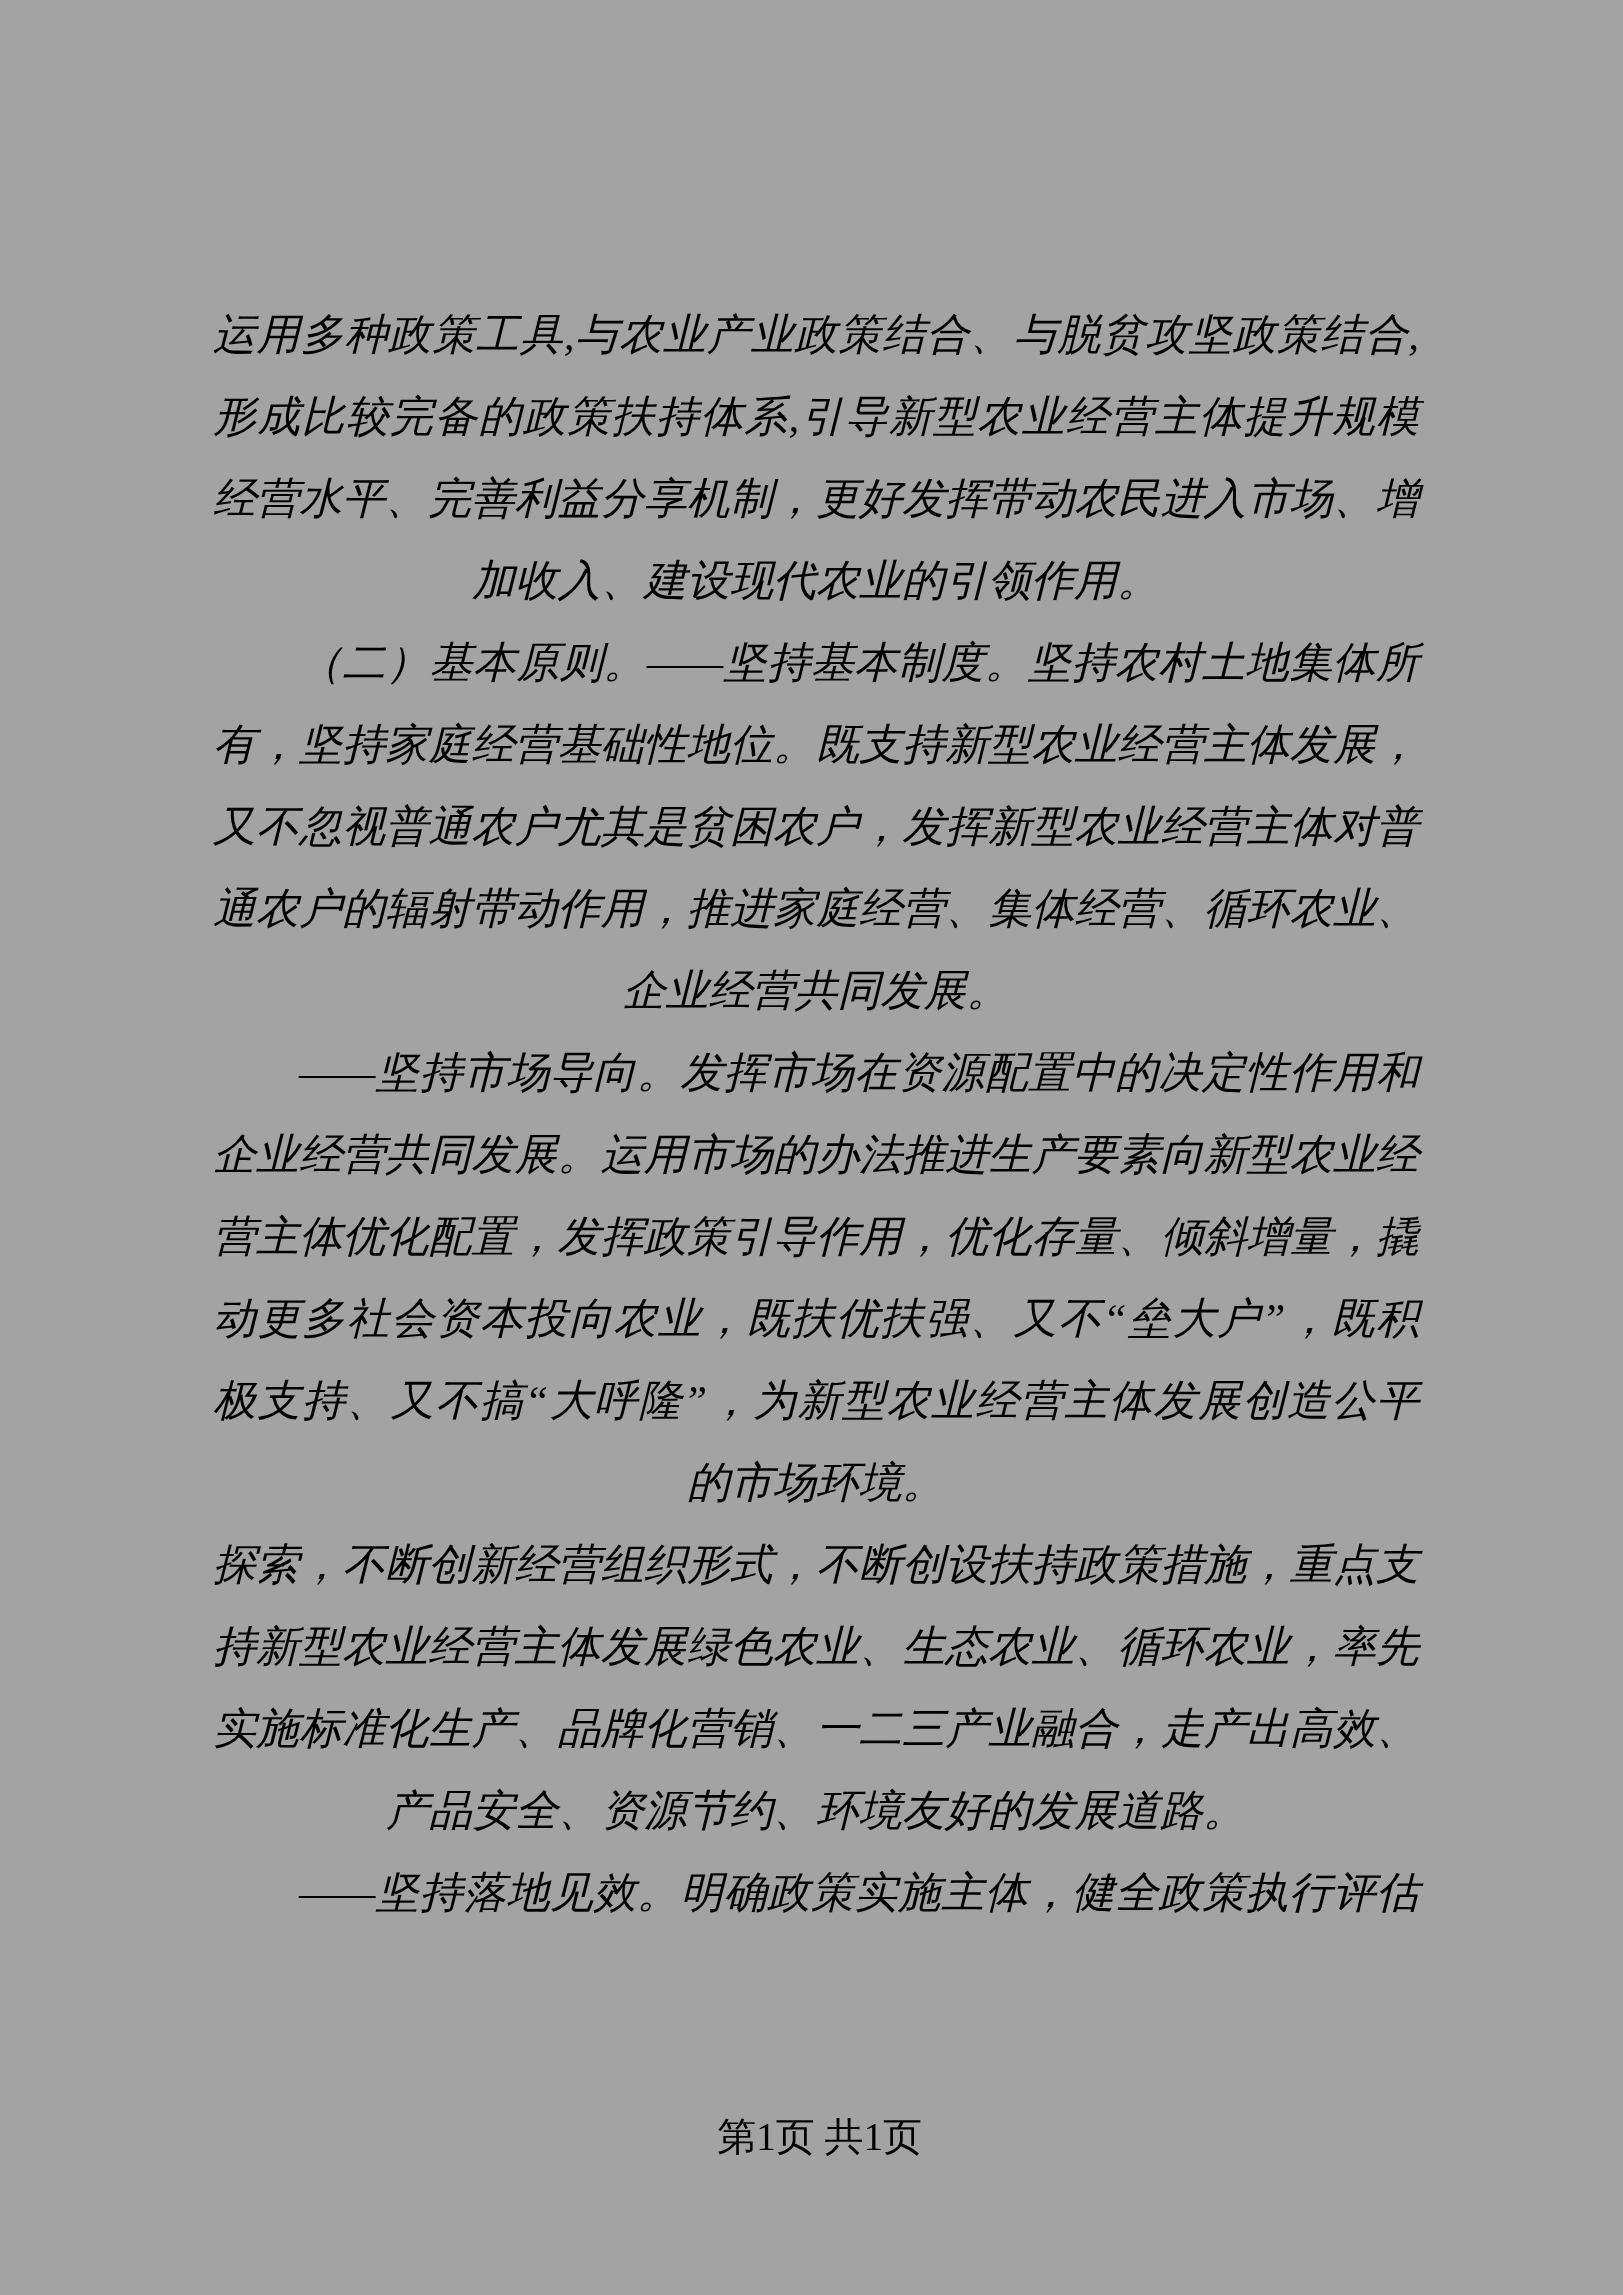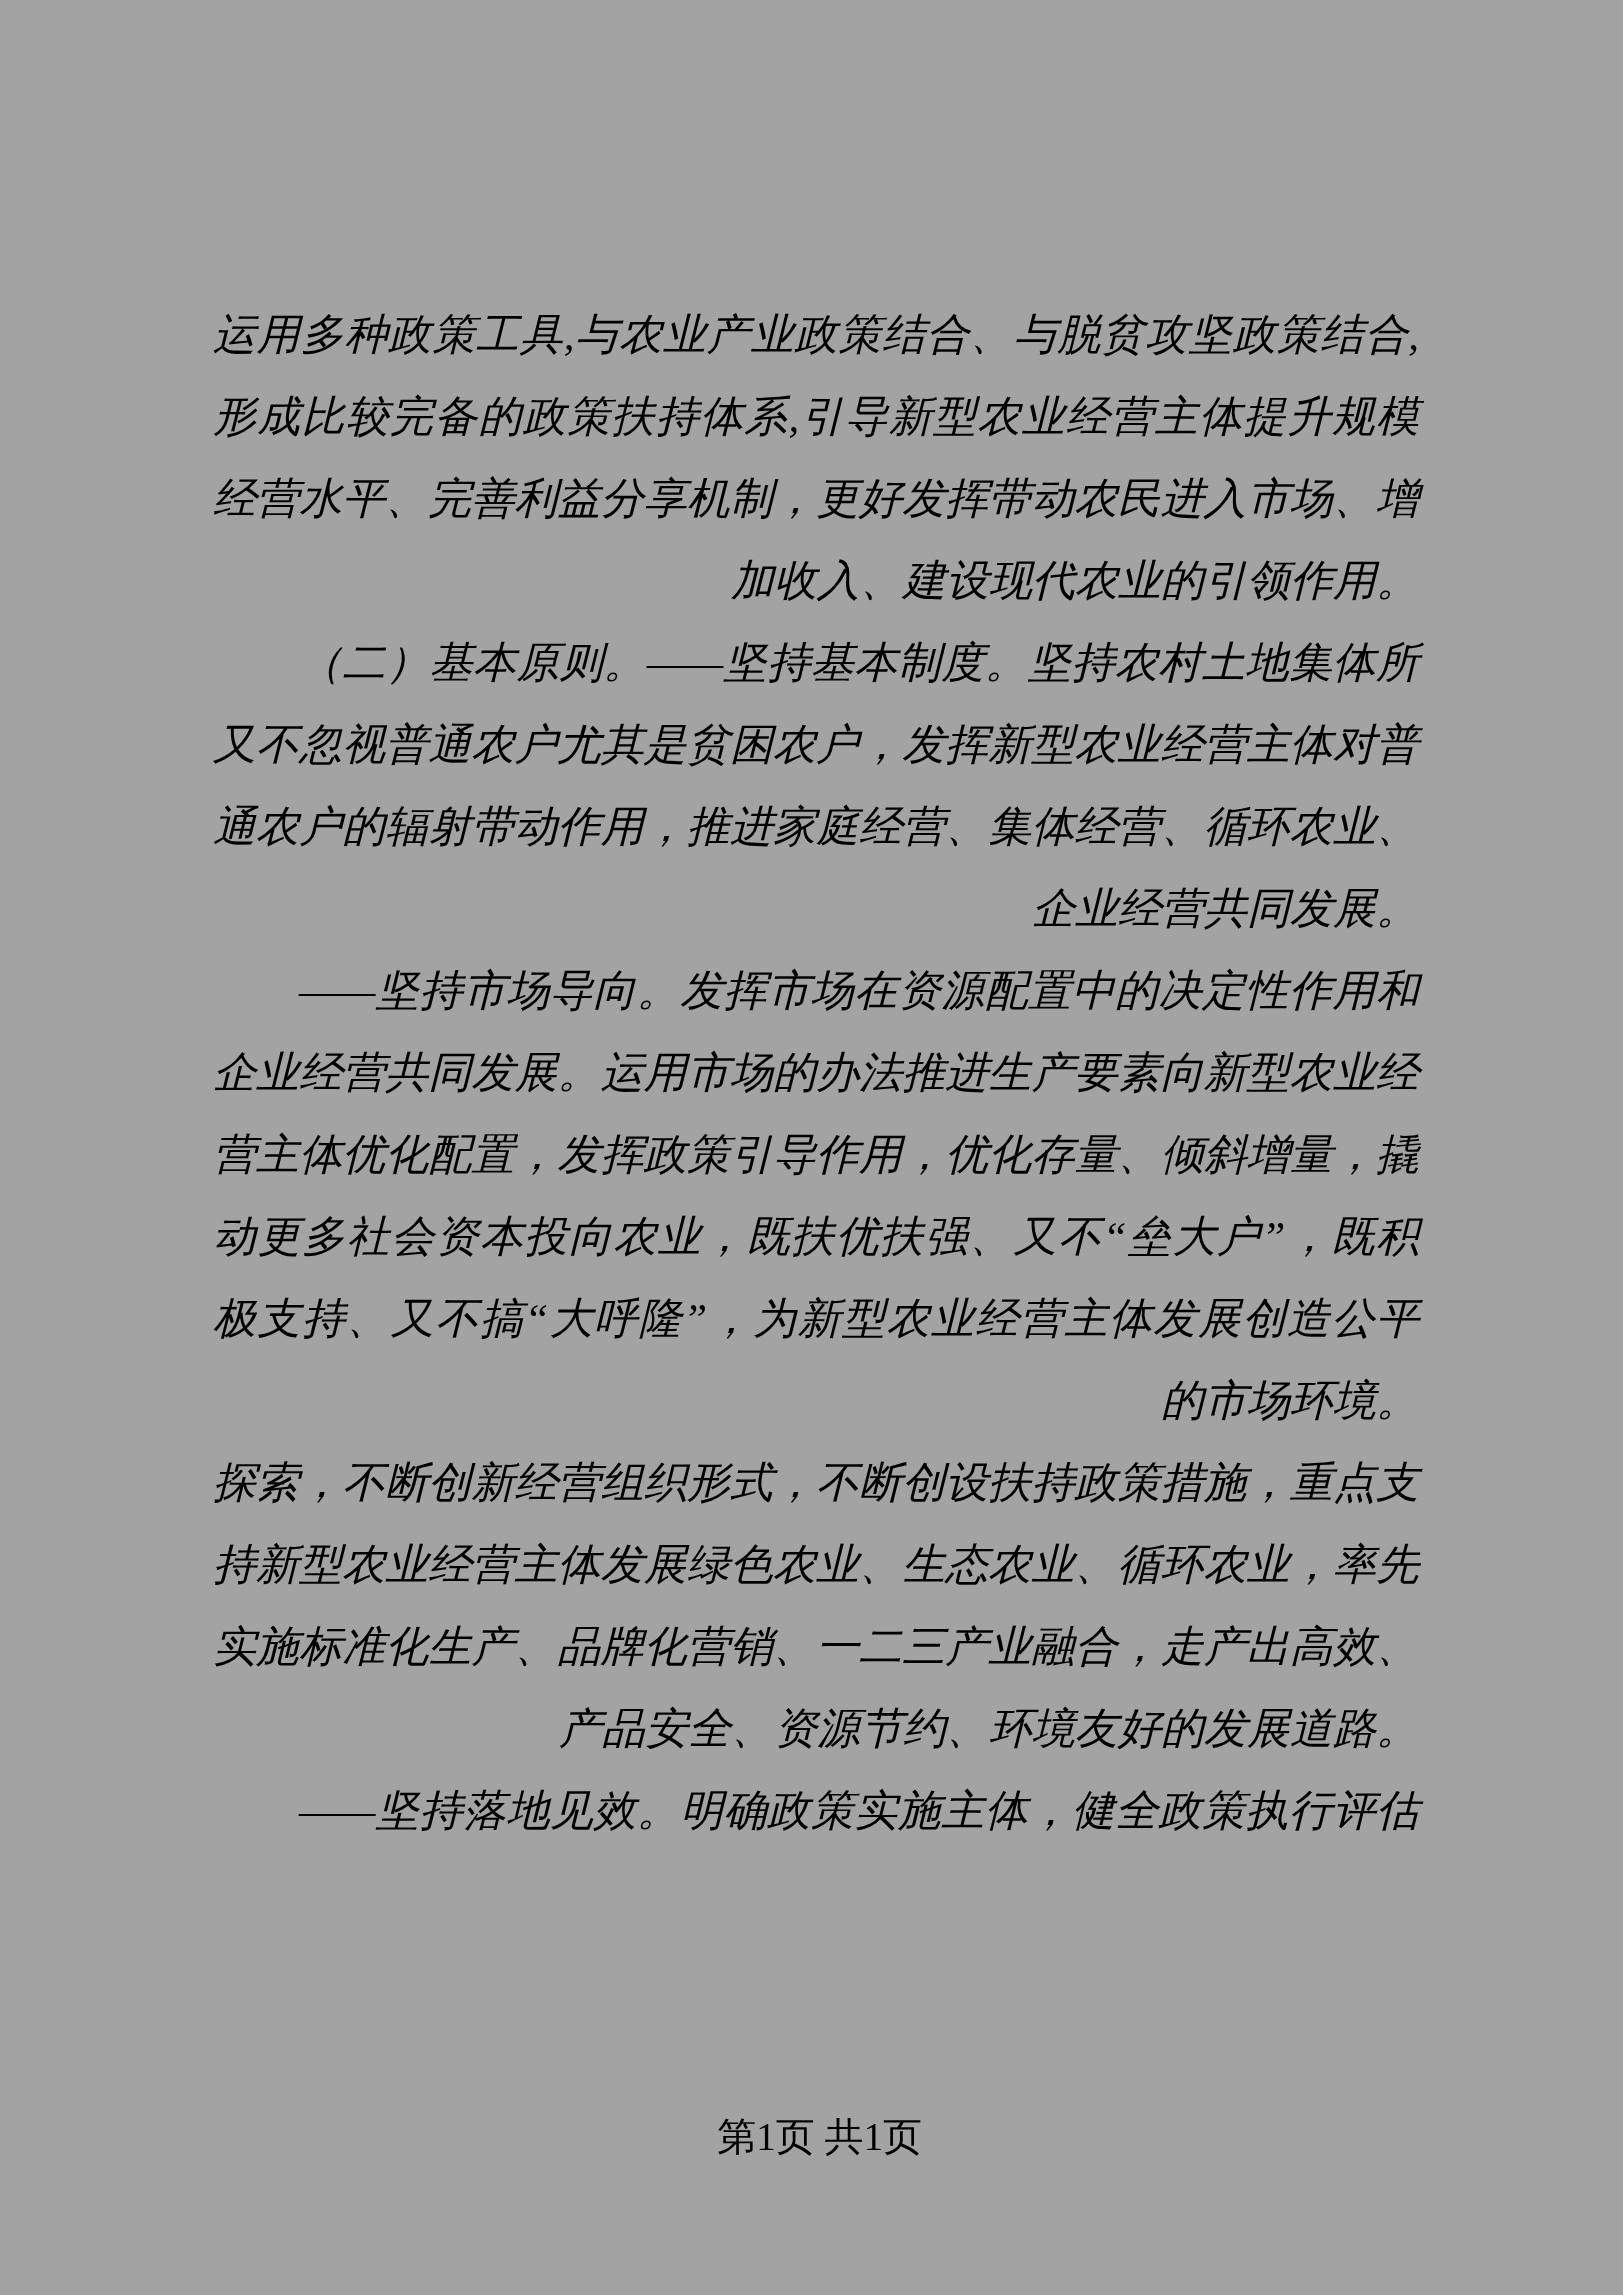--- a/index.html
+++ b/index.html
@@ -24,21 +24,21 @@
     left: 213px;
     top: 294px;
     width: 1206px;
     font-size: 43px;
     line-height: 82px;
     font-style: italic;
     color: #000000;
     font-family: "Liberation Serif", serif;
   }
   .line {
-    text-align: right;
+    text-align: center;
     word-break: keep-all;
     white-space: nowrap;
   }
   .line.justify {
     white-space: normal;
     text-align: justify;
     text-align-last: justify;
     text-justify: inter-character;
   }
   .line.indent {
@@ -60,20 +60,21 @@
 </head>
 <body>
 
 <div class="page">
   <div class="content">
       <div class="line justify">运用多种政策工具,与农业产业政策结合、与脱贫攻坚政策结合,</div>
       <div class="line justify">形成比较完备的政策扶持体系,引导新型农业经营主体提升规模</div>
       <div class="line justify">经营水平、完善利益分享机制，更好发挥带动农民进入市场、增</div>
       <div class="line">加收入、建设现代农业的引领作用。</div>
       <div class="line indent justify">（二）基本原则。——坚持基本制度。坚持农村土地集体所</div>
+      <div class="line justify">有，坚持家庭经营基础性地位。既支持新型农业经营主体发展，</div>
       <div class="line justify">又不忽视普通农户尤其是贫困农户，发挥新型农业经营主体对普</div>
       <div class="line justify">通农户的辐射带动作用，推进家庭经营、集体经营、循环农业、</div>
       <div class="line">企业经营共同发展。</div>
       <div class="line indent justify">——坚持市场导向。发挥市场在资源配置中的决定性作用和</div>
       <div class="line justify">企业经营共同发展。运用市场的办法推进生产要素向新型农业经</div>
       <div class="line justify">营主体优化配置，发挥政策引导作用，优化存量、倾斜增量，撬</div>
       <div class="line justify">动更多社会资本投向农业，既扶优扶强、又不“垒大户”，既积</div>
       <div class="line justify">极支持、又不搞“大呼隆”，为新型农业经营主体发展创造公平</div>
       <div class="line">的市场环境。</div>
       <div class="line justify">探索，不断创新经营组织形式，不断创设扶持政策措施，重点支</div>

